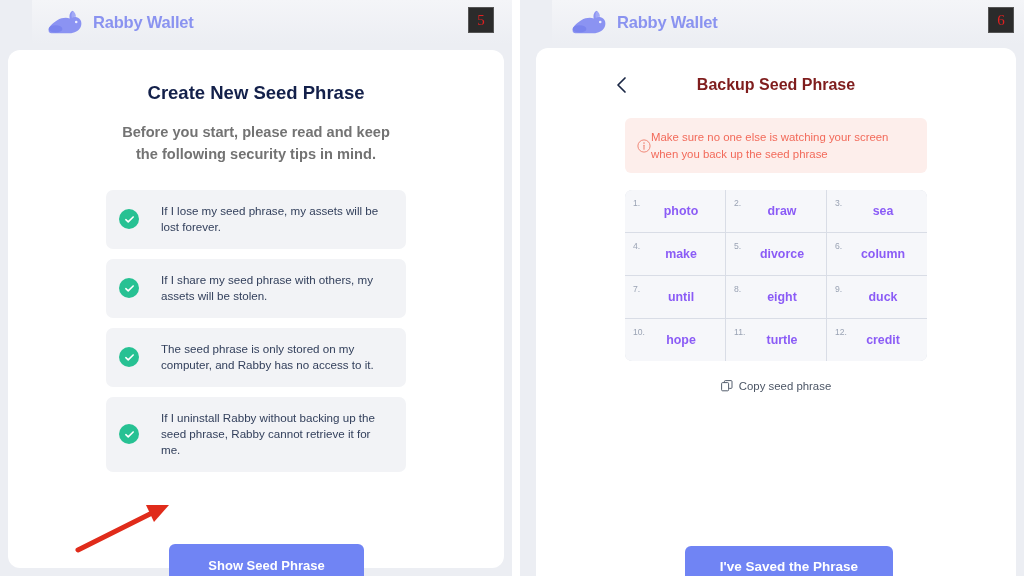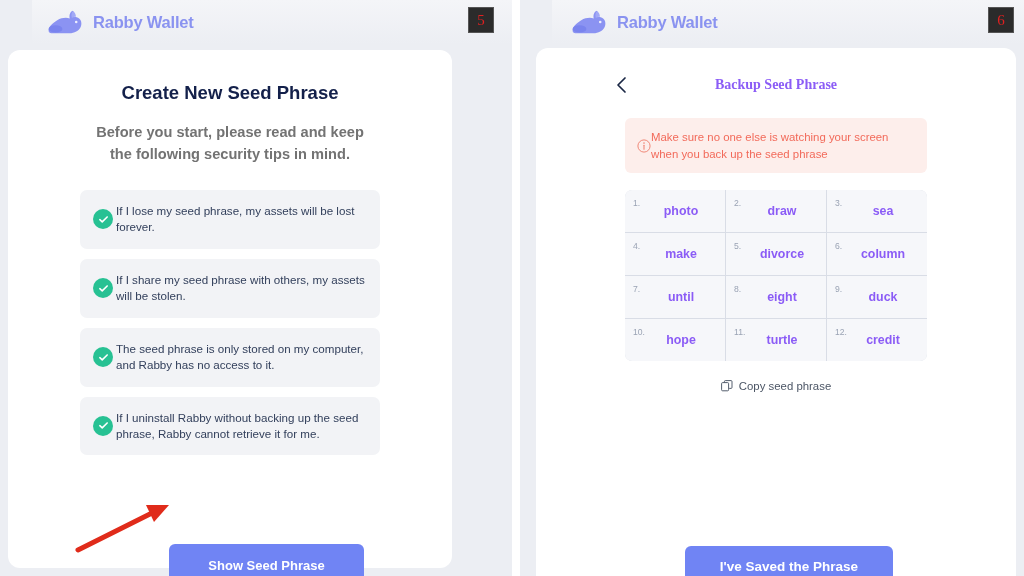--- a/index.html
+++ b/index.html
@@ -43,38 +43,38 @@
     font-family: "Liberation Serif", serif;
   }
   .panel-right .step-badge { right: 10px; }
 
   
   .card {
     position: absolute;
     background: #ffffff;
     border-radius: 12px;
   }
-  .card-left  { left: 8px;  top: 50px; width: 444px; height: 518px; }
+  .card-left  { left: 8px;  top: 50px; width: 496px; height: 518px; }
   .card-right { left: 16px; top: 48px; width: 480px; height: 528px;
                 border-bottom-left-radius: 0; border-bottom-right-radius: 0; }
 
   
   .title-left {
     text-align: center; font-size: 18.5px; font-weight: bold;
     color: #13204a; margin-top: 32px;
   }
   .subtitle-left {
     text-align: center; font-size: 14.6px; font-weight: bold;
     color: #737373; line-height: 1.5;
     margin: 18px auto 0; width: 282px;
   }
   .tips { margin: 24px auto 0; width: 300px; display: flex; flex-direction: column; gap: 10px; }
   .tip {
     background: #f2f3f6; border-radius: 7px;
-    display: flex; align-items: center; gap: 3px;
+    display: flex; align-items: center; gap: 22px;
     padding: 13px 14px 13px 13px; min-height: 55px;
   }
   .tip-check {
     flex: 0 0 auto; width: 20px; height: 20px; border-radius: 50%;
     background: #27c193; display: flex; align-items: center; justify-content: center;
   }
   .tip-check svg { width: 11px; height: 11px; display: block; }
   .tip-text { font-size: 11.6px; color: #33405c; line-height: 1.42; font-weight: 500; }
 
   
@@ -96,21 +96,21 @@
 
   
   .sub-header {
     position: relative; height: 62px; display: flex; align-items: center;
     justify-content: center; margin-top: 6px;
   }
   .back-chevron {
     position: absolute; left: 78px; top: 50%; transform: translateY(-50%);
     width: 16px; height: 20px; cursor: pointer;
   }
-  .title-right { font-size: 14px; font-weight: bold; color: #8b5cf6; font-family: Liberation Serif, serif; }
+  .title-right { font-size: 16px; font-weight: bold; color: #7f1d1d; }
 
   .warn {
     margin: 2px auto 0; width: 302px;
     background: #fdeeeb; border-radius: 6px;
     display: flex; align-items: center; 
     padding: 11px 12px;
   }
   .warn-icon { flex: 0 0 auto; width: 14px; height: 14px; }
   .warn-text { font-size: 11.4px; color: #f26a5a; line-height: 1.45; font-weight: 500; }
 

